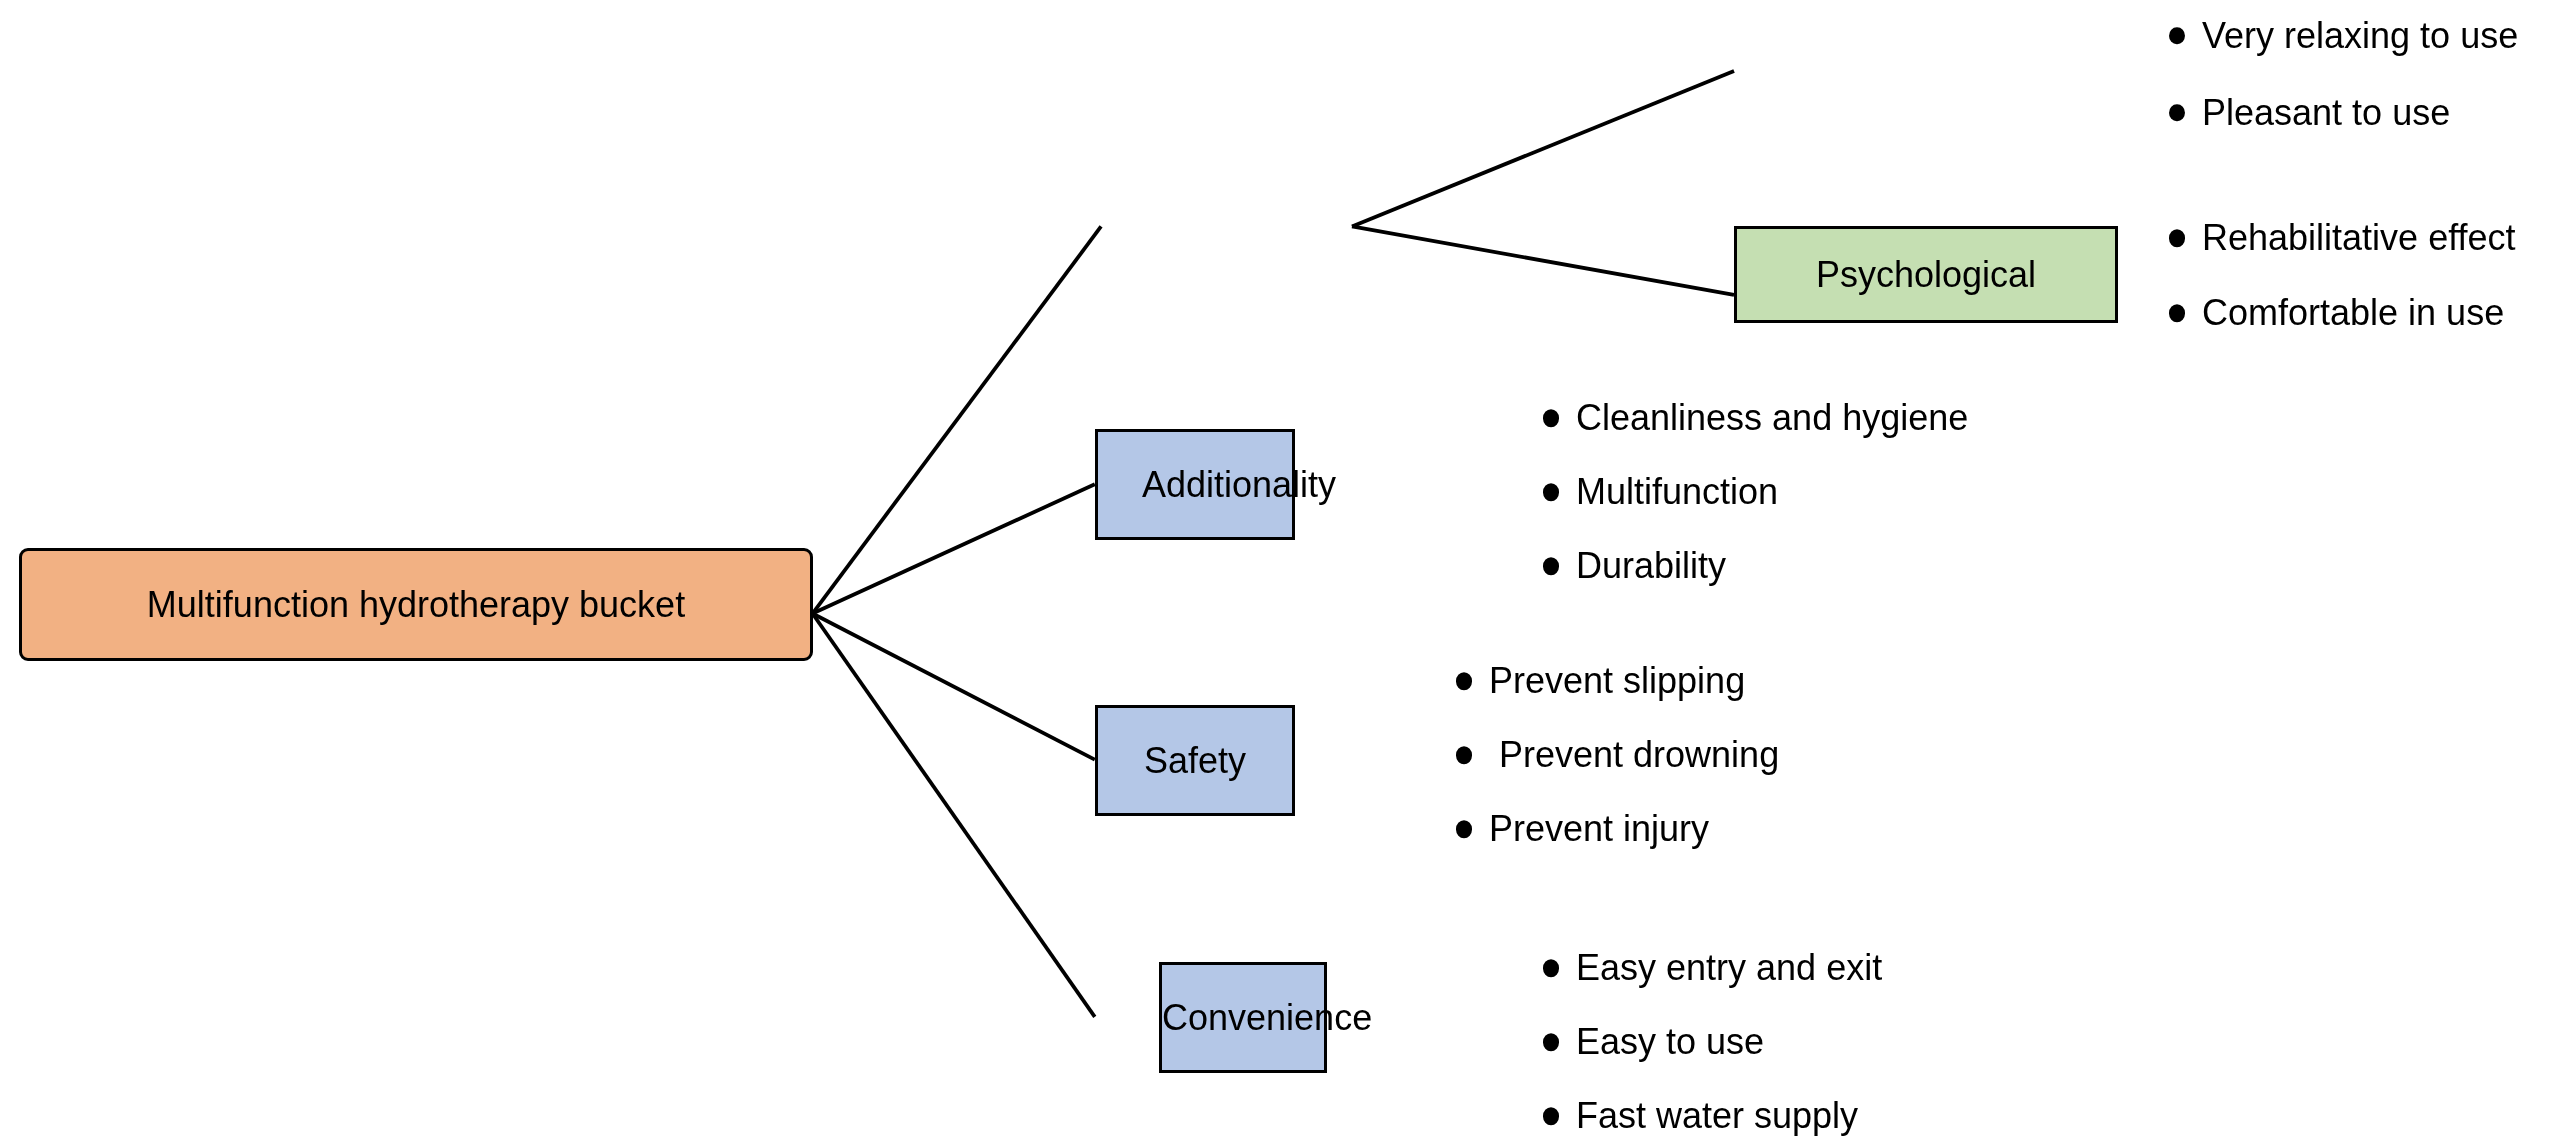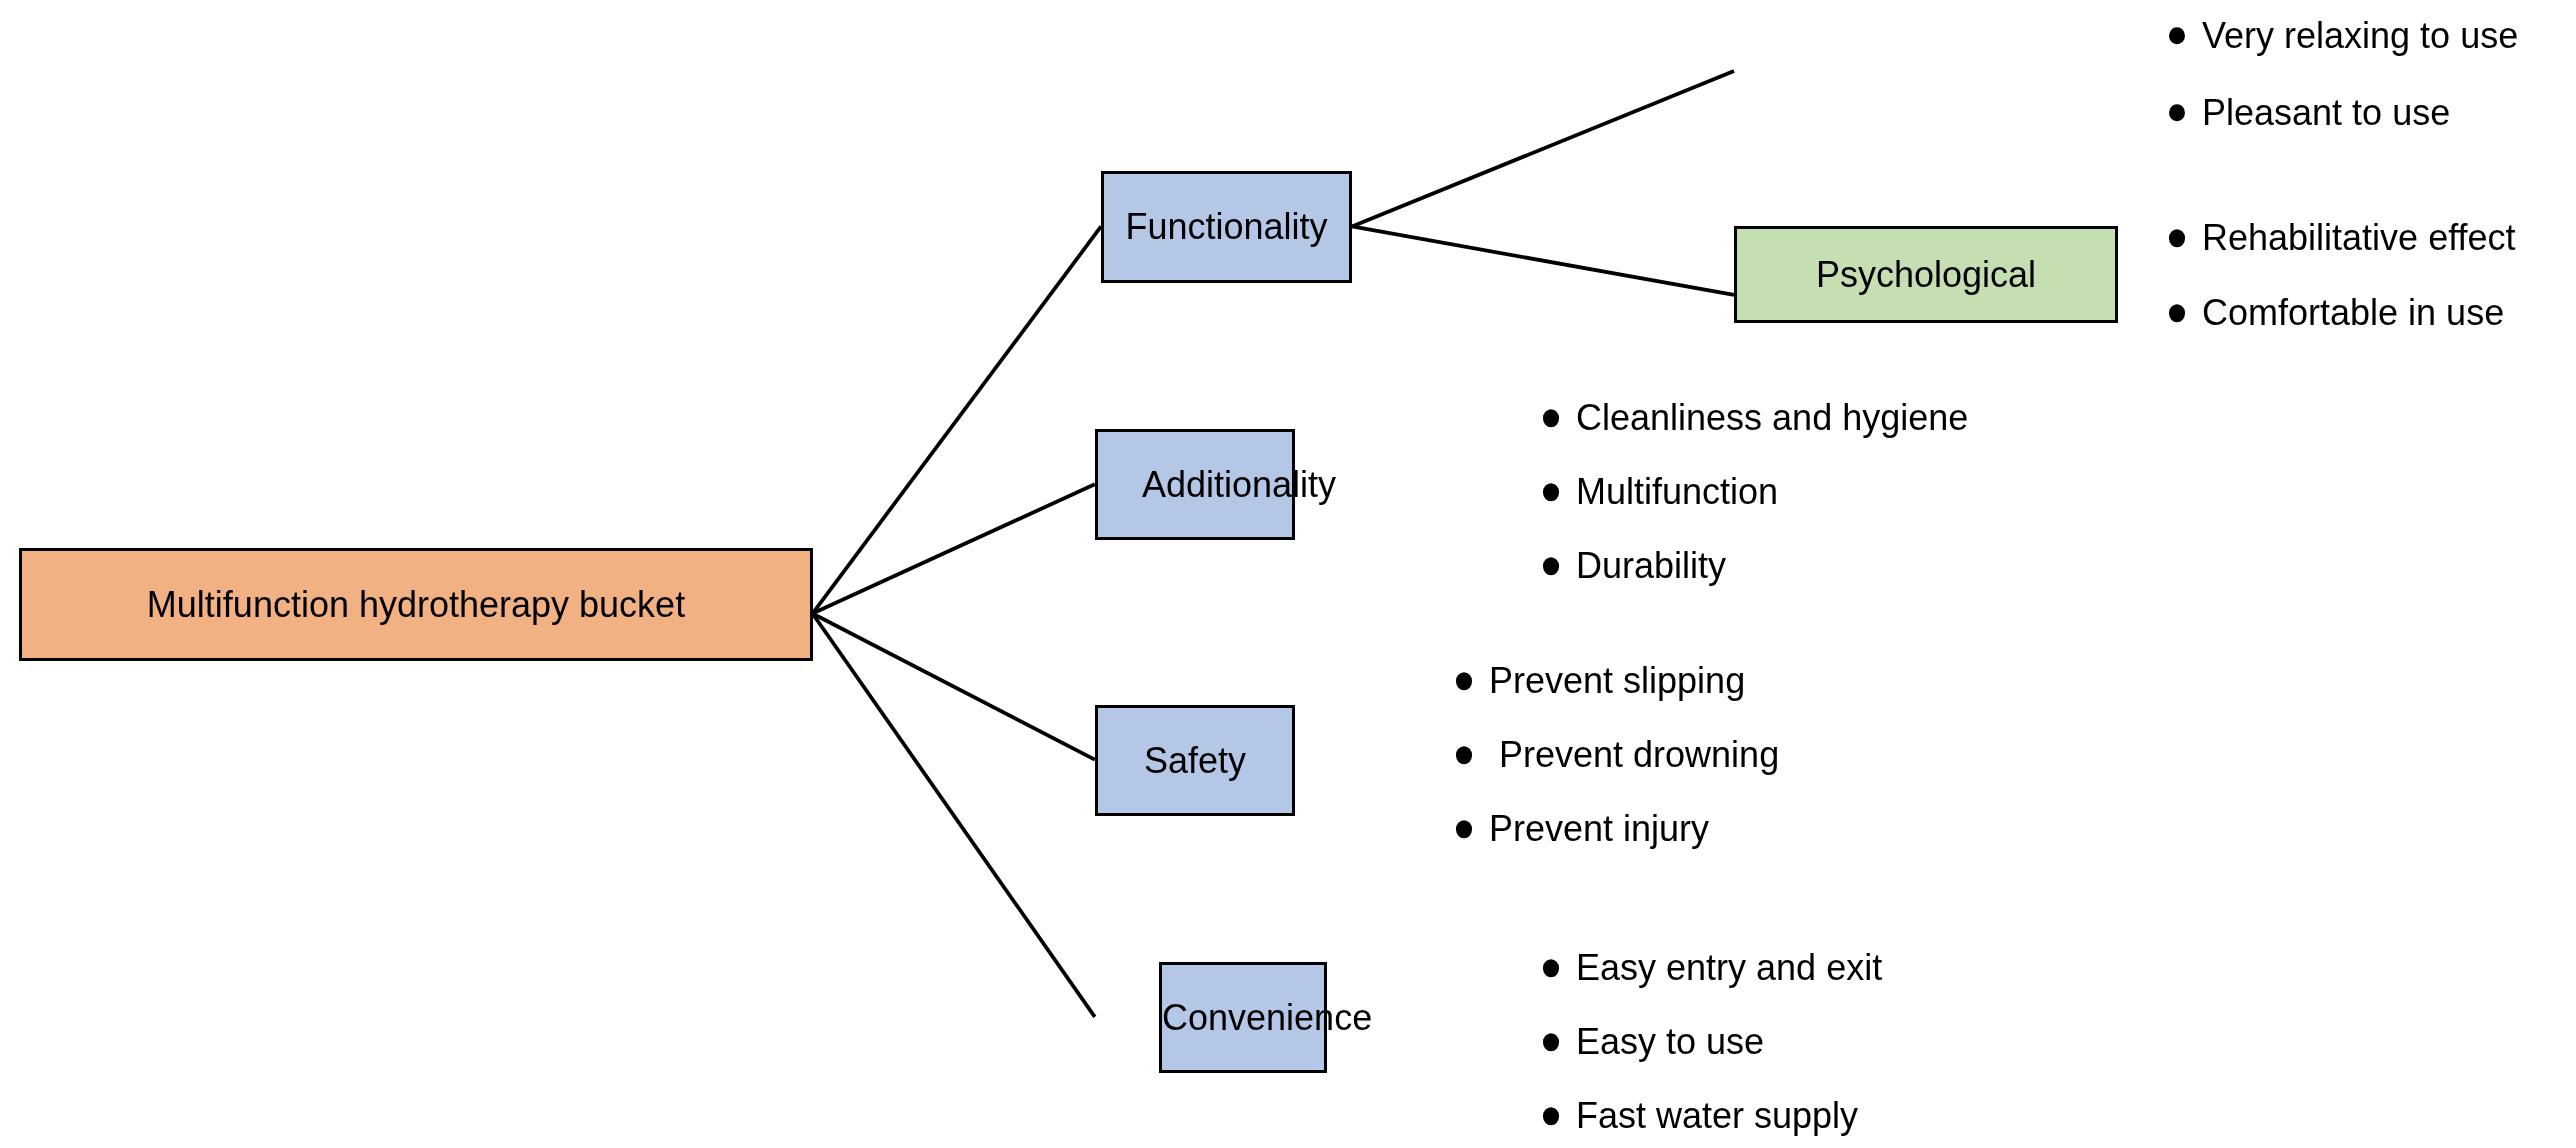--- a/index.html
+++ b/index.html
@@ -31,20 +31,21 @@
   .node .node-label{
     display:block;
     width:100%;
     line-height:1.05;
   }
   .node-root{
     left:19px; top:548px;
     width:794px; height:113px;
     background:#f2b183;
     font-size:36px;
+    border-radius:9px;
   }
   .node-l1{
     background:#b4c7e7;
     font-size:36px;
   }
   .node-functionality{ left:1101px; top:171px;  width:251px; height:112px; }
   .node-additionality{ left:1095px; top:429px;  width:200px; height:111px;padding-left:44px; }
   .node-safety       { left:1095px; top:705px; width:200px; height:111px; }
   .node-convenience  { left:1159px; top:962px; width:168px; height:111px; }
   .node-l2{
@@ -108,23 +109,20 @@
 
       <line x1="2155" y1="361" x2="2764" y2="113"></line>
       <line x1="2155" y1="361" x2="2764" y2="470"></line>
     </g>
   </svg>
 
   <div class="node node-root">
     <span class="node-label">Multifunction hydrotherapy bucket</span>
   </div>
 
-  <div class="node node-l1 node-functionality">
-    <span class="node-label">Functionality</span>
-  </div>
 
   <div class="node node-l1 node-additionality">
     <span class="node-label">Additionality</span>
   </div>
 
   <div class="node node-l1 node-safety">
     <span class="node-label">Safety</span>
   </div>
 
   <div class="node node-l1 node-convenience">

